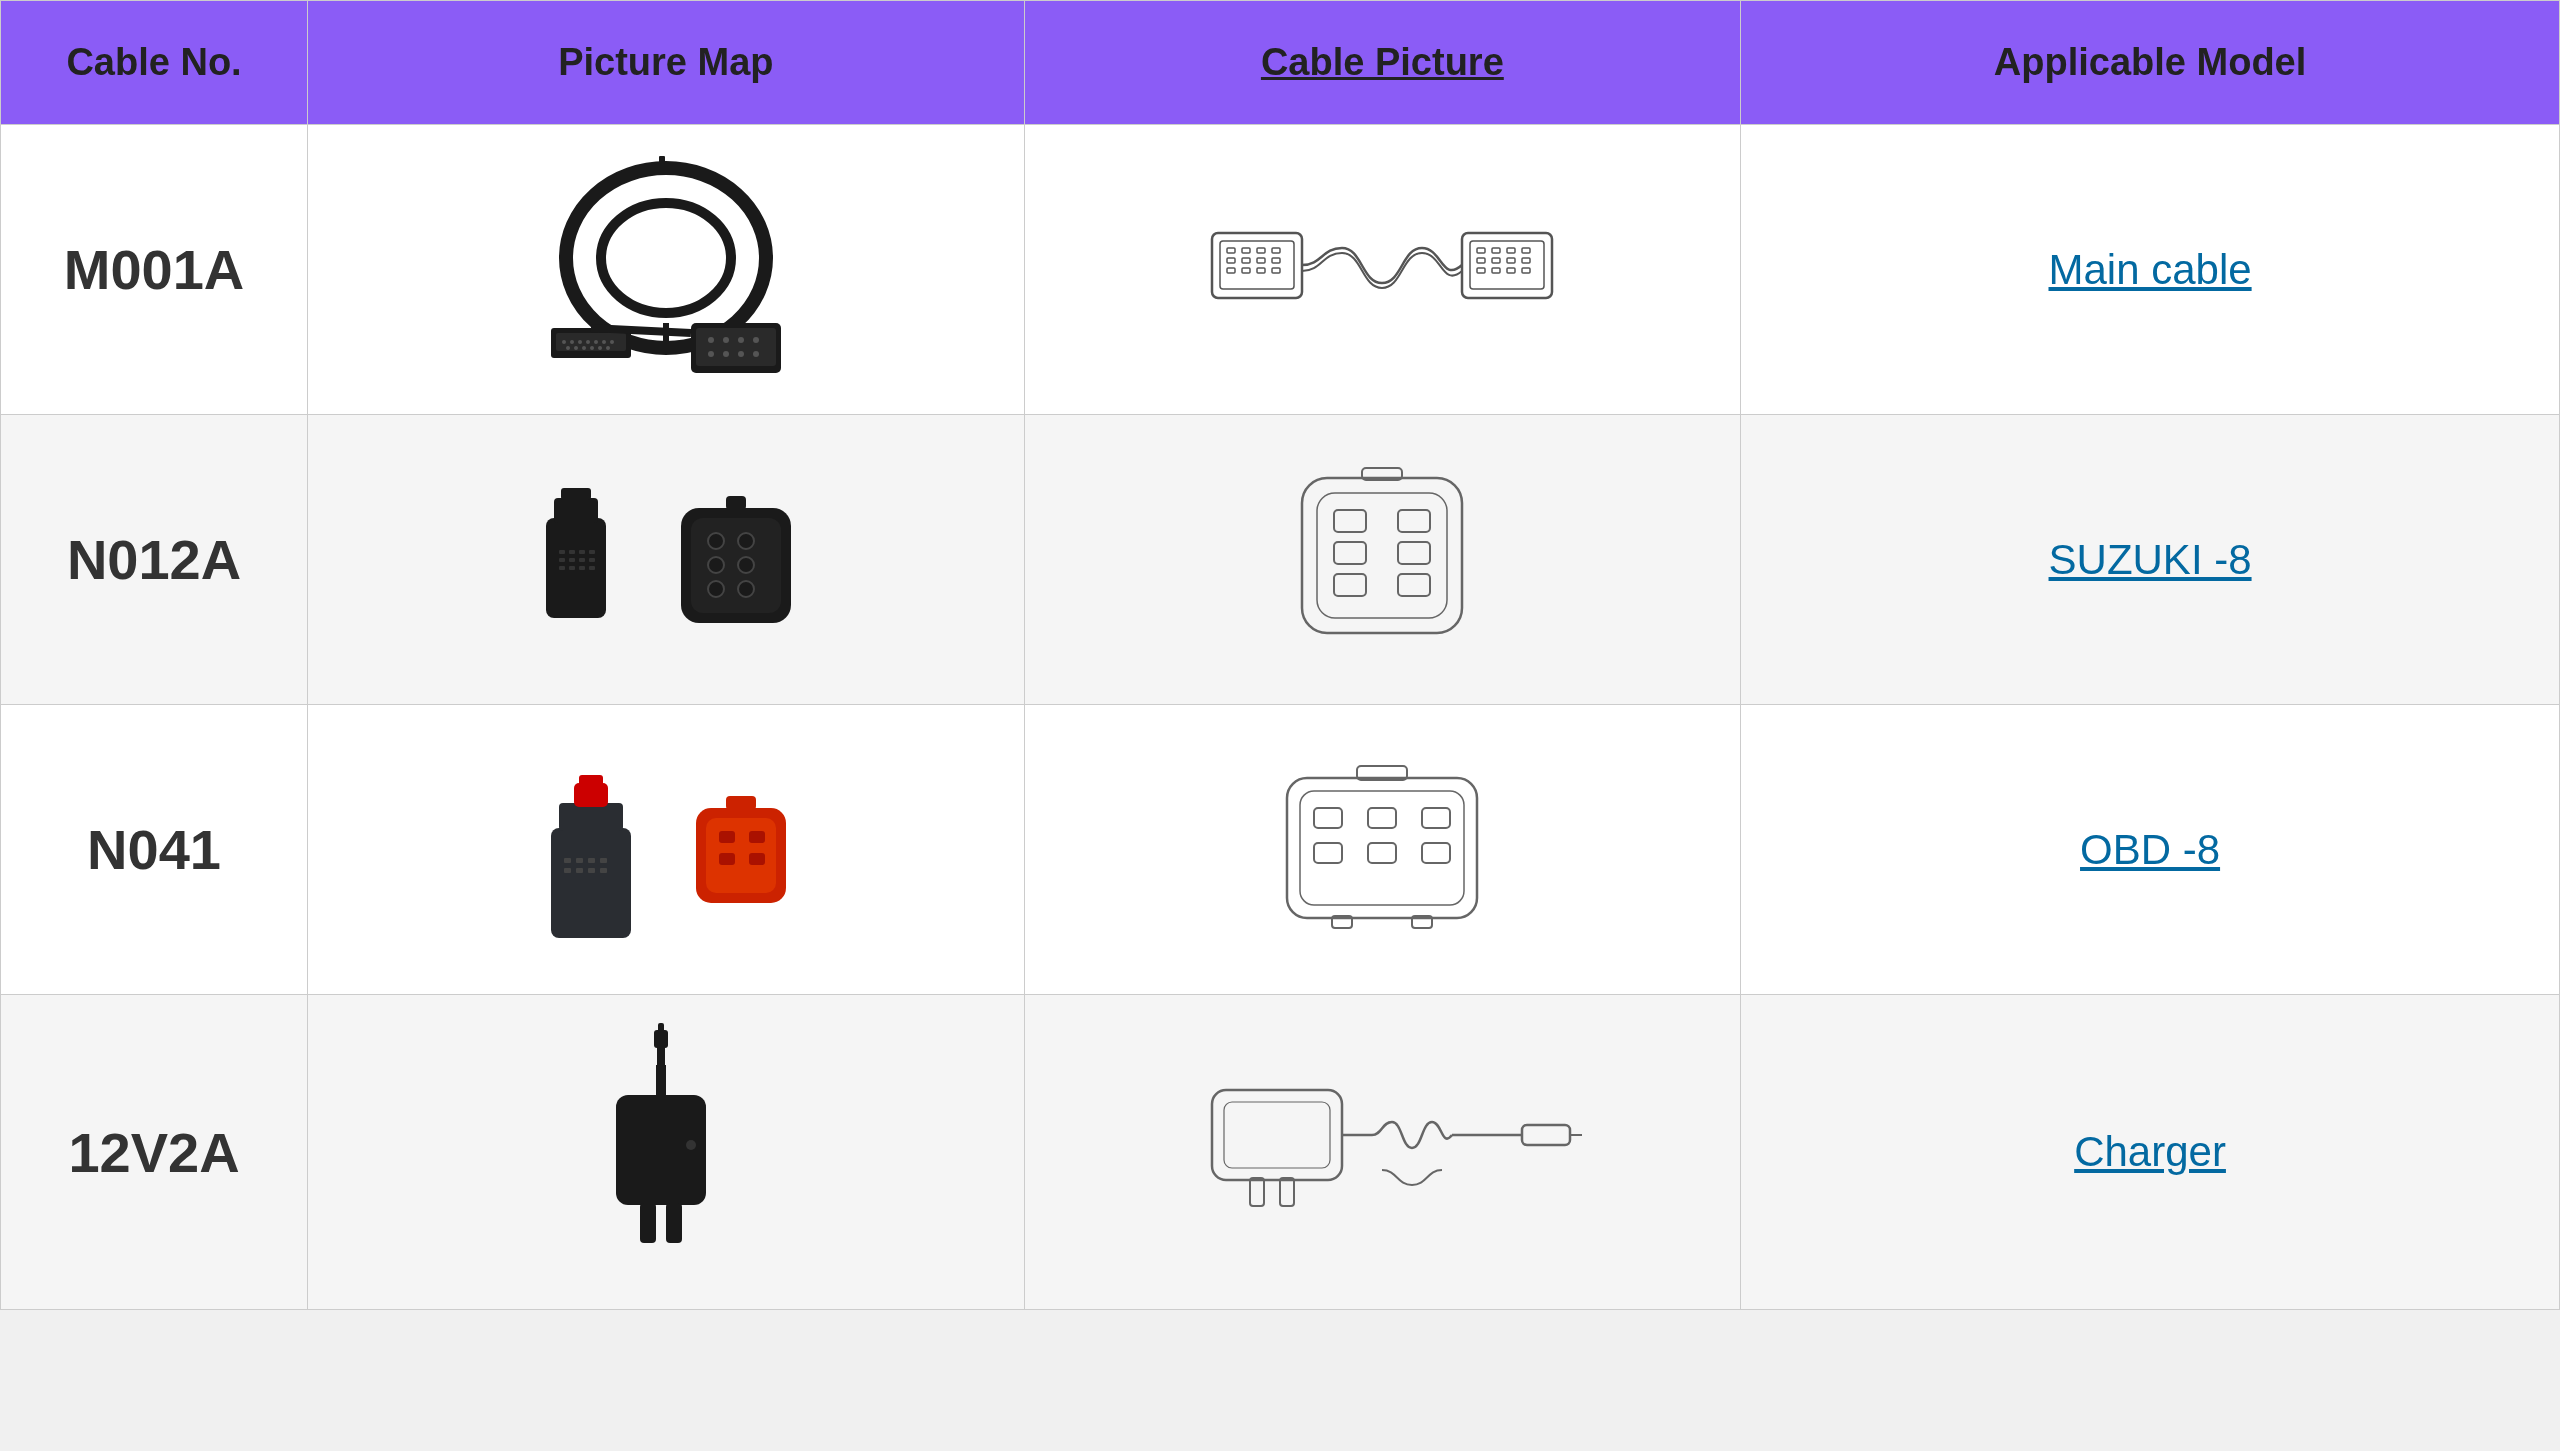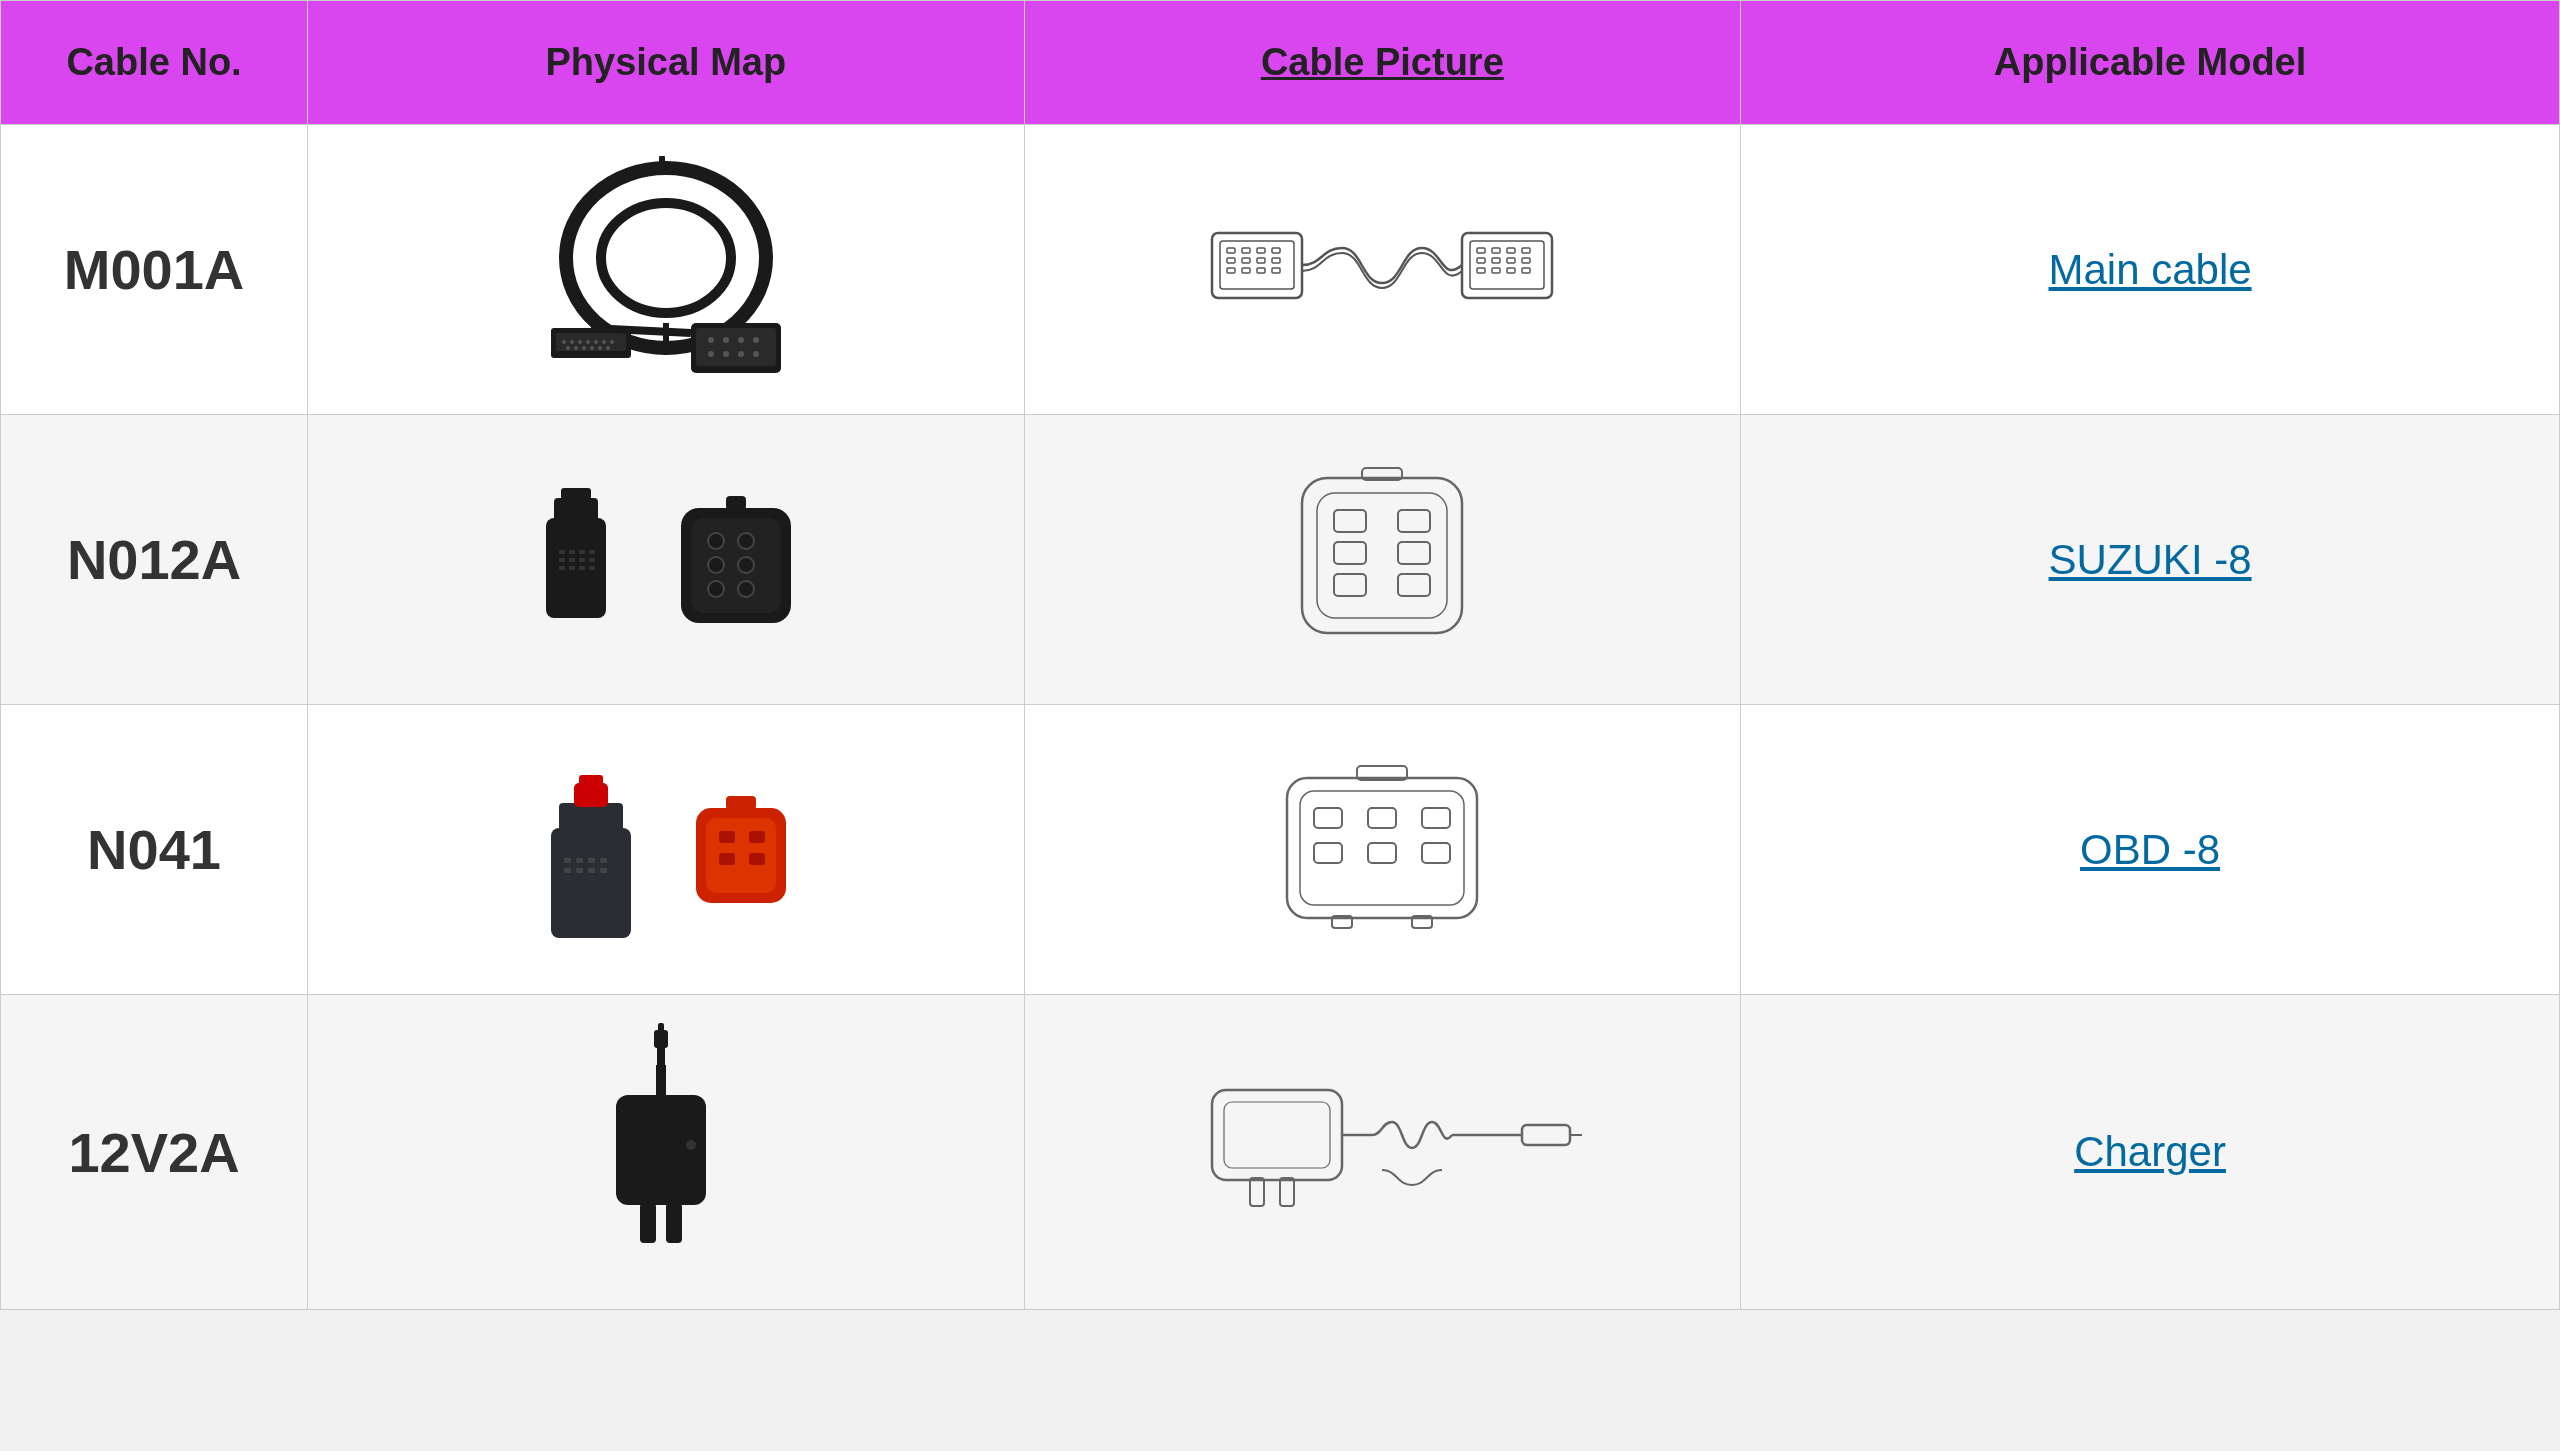--- a/index.html
+++ b/index.html
@@ -8,21 +8,21 @@
       background: #f0f0f0;
       width: 2560px;
       min-height: 1451px;
     }
     table {
       width: 100%;
       border-collapse: collapse;
       table-layout: fixed;
     }
     thead tr {
-      background: #d946ef;
+      background: #8b5cf6;
     }
     th {
       font-size: 38px;
       font-weight: bold;
       color: #222;
       padding: 40px 20px;
       border: 1px solid #ccc;
       text-align: center;
     }
     td {
@@ -58,21 +58,21 @@
     th:nth-child(3) { width: 28%; text-decoration: underline; }
     th:nth-child(4) { width: 32%; }
   </style>
 </head>
 <body>
 
 <table>
   <thead>
     <tr>
       <th>Cable No.</th>
-      <th>Physical Map</th>
+      <th>Picture Map</th>
       <th>Cable Picture</th>
       <th>Applicable Model</th>
     </tr>
   </thead>
   <tbody>
 
     <tr class="data-row">
       <td>
         <span class="cable-no">M001A</span>
       </td>

